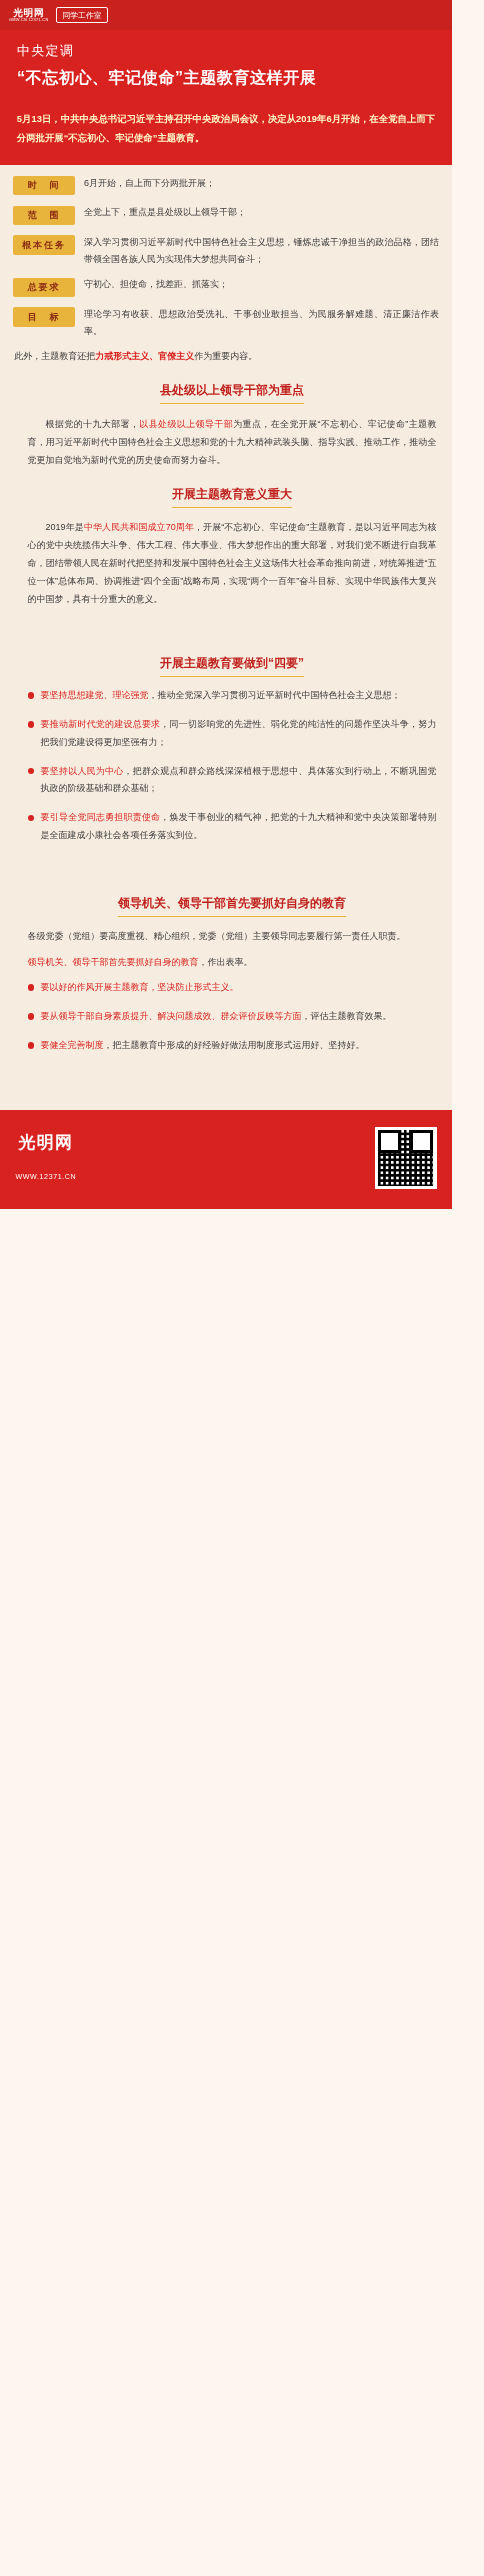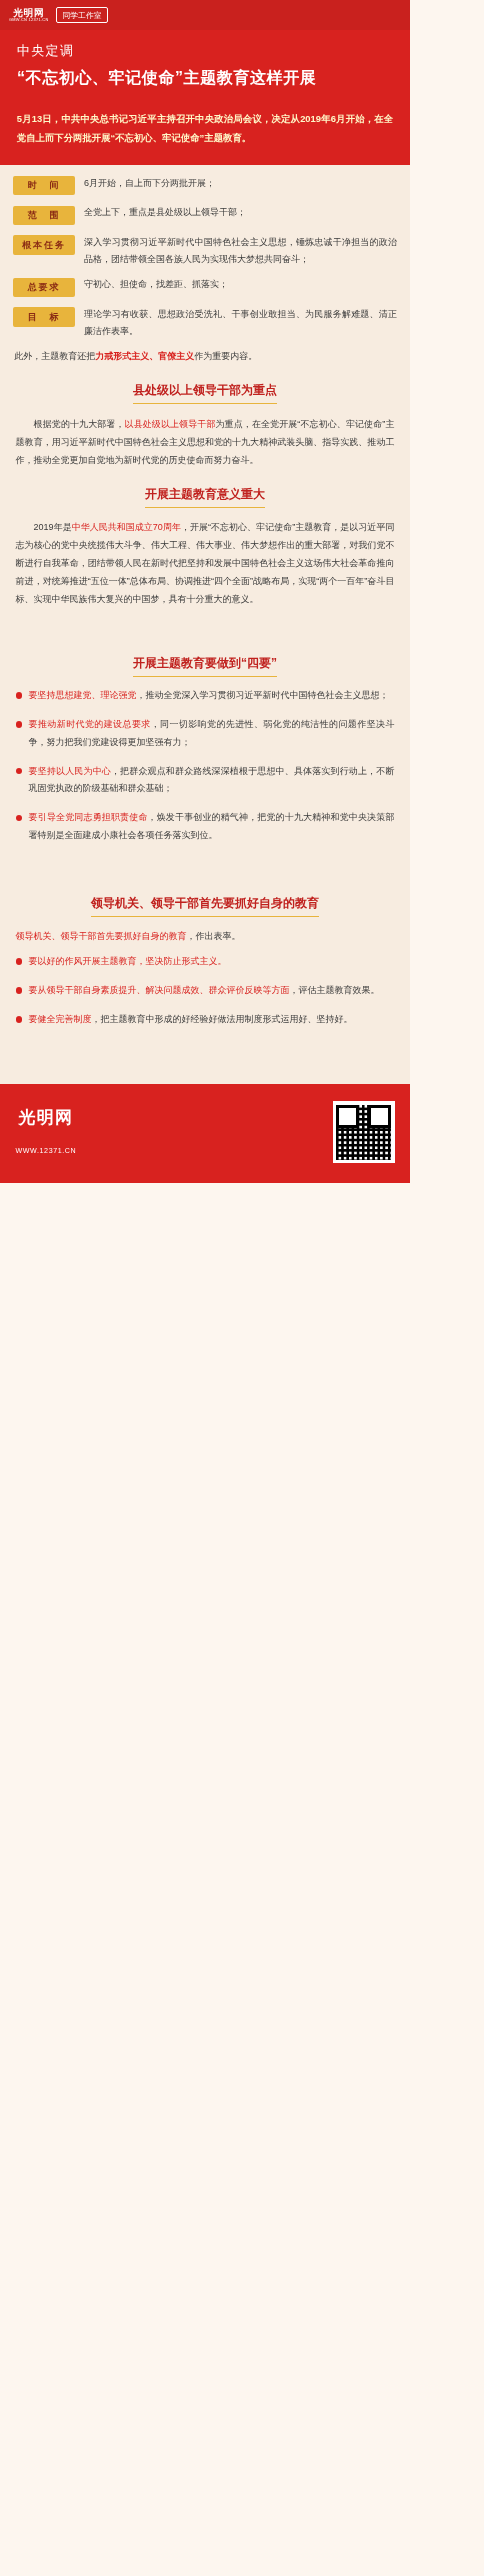--- a/index.html
+++ b/index.html
@@ -3,21 +3,21 @@
 <meta charset="utf-8">
 <style>
   * { box-sizing: border-box; margin: 0; padding: 0; }
   body {
     width: 485px;
     font-family: "Liberation Sans", sans-serif;
     background: #fdf6ef;
     color: #333;
   }
   .page {
-    width: 410px;
+    width: 452px;
     position: relative;
     background: linear-gradient(180deg, #d8221f 0%, #d8221f 194px, #f7ece0 194px, #f7ece0 100%);
   }
 
   
   .topbar {
     height: 30px;
     background: #c9211e;
     display: flex;
     align-items: center;
@@ -115,21 +115,21 @@
     font-size: 9px;
     line-height: 1.9;
     color: #3a3a3a;
     margin: 6.5px 1.3px 14.2px 1.3px;
     text-align: justify;
   }
   .hl { color: #d8221f; }
   .hl-b { color: #d8221f; font-weight: bold; }
 
   
-  .section { margin-bottom: 3.9px; }
+  .section { margin-bottom: 3.9px; margin-left: 12px; }
   .sec-head {
     text-align: center;
     margin: 17px 0 10.3px 0;
   }
   .sec-head span {
     display: inline-block;
     font-size: 12px;
     font-weight: bold;
     color: #c0211e;
     padding-bottom: 3.9px;
@@ -323,20 +323,21 @@
         </div>
       </div>
     </div>
 
     <div class="spacer-lg"></div>
 
     <div class="section">
       <div class="sec-head">
         <span>领导机关、领导干部首先要抓好自身的教育</span>
       </div>
+      <div class="para noindent">各级党委（党组）要高度重视、精心组织，党委（党组）主要领导同志要履行第一责任人职责。</div>
       <div class="para noindent">
         <span class="hl">领导机关、领导干部首先要抓好自身的教育</span><span>，作出表率。</span>
       </div>
       <div class="bullets">
         <div class="bullet">
           <div class="dot"></div>
           <div class="bullet-text">
             <span class="em">要以好的作风开展主题教育，坚决防止形式主义。</span><span></span>
           </div>
         </div>

